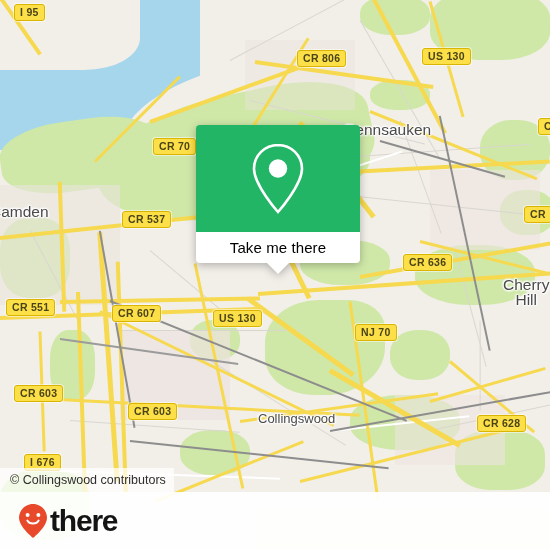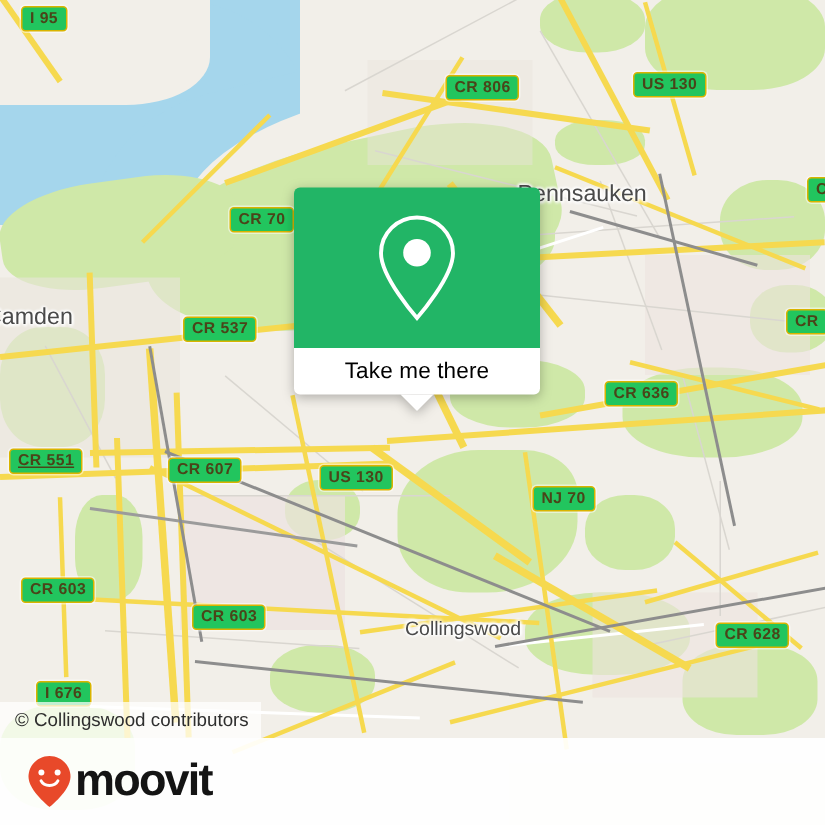--- a/index.html
+++ b/index.html
@@ -21,21 +21,21 @@
   .rd{position:absolute;background:#f8e27a;transform-origin:0 50%;}
   .rd.major{background:#f6d94f;}
   .rd.white{background:#ffffff;}
   .rd.grey{background:#d9d6d0;}
   .rail{position:absolute;background:#9b9b9b;transform-origin:0 50%;}
   .railmid{position:absolute;background:#8d8d8d;transform-origin:0 50%;}
 
   
   .shield{
     position:absolute;
-    background:#22c55e;
+    background:#fde047;
     border:1.6px solid #d9b400;
     border-radius:3px;
     color:#4a4419;
     font-size:10.5px;
     font-weight:bold;
     letter-spacing:.3px;
     padding:1px 5px 2px 5px;
     white-space:nowrap;
     line-height:12px;
     box-shadow:0 0 0 1px rgba(255,255,255,.5);
@@ -215,31 +215,32 @@
     <div class="rail" style="left:60px;top:338px;width:180px;height:1.6px;transform:rotate(8deg);"></div>
     <div class="railmid" style="left:110px;top:300px;width:320px;height:1.8px;transform:rotate(22deg);"></div>
     <div class="railmid" style="left:100px;top:230px;width:200px;height:1.6px;transform:rotate(80deg);"></div>
     <div class="railmid" style="left:330px;top:430px;width:230px;height:1.6px;transform:rotate(-10deg);"></div>
     <div class="railmid" style="left:440px;top:115px;width:240px;height:1.6px;transform:rotate(78deg);"></div>
     <div class="railmid" style="left:380px;top:140px;width:130px;height:1.6px;transform:rotate(16deg);"></div>
     <div class="railmid" style="left:130px;top:440px;width:260px;height:1.6px;transform:rotate(6deg);"></div>
 
     <div class="placelabel big" style="left:345px;top:121px;">Pennsauken</div>
     <div class="placelabel big" style="left:-10px;top:203px;">Camden</div>
-    <div class="placelabel" style="left:258px;top:411px;margin-left:12px;">Collingswood</div>
+    <div class="placelabel big two" style="left:503px;top:277px;">Cherry<br>Hill</div>
+    <div class="placelabel" style="left:258px;top:411px;">Collingswood</div>
 
     <div class="shield" style="left:14px;top:4px;">I 95</div>
     <div class="shield" style="left:297px;top:50px;">CR 806</div>
     <div class="shield" style="left:422px;top:48px;">US 130</div>
     <div class="shield" style="left:153px;top:138px;">CR 70</div>
     <div class="shield" style="left:538px;top:118px;">CR</div>
     <div class="shield" style="left:122px;top:211px;">CR 537</div>
     <div class="shield" style="left:524px;top:206px;">CR</div>
     <div class="shield" style="left:403px;top:254px;">CR 636</div>
-    <div class="shield" style="left:6px;top:299px;text-decoration:underline;">CR 551</div>
+    <div class="shield" style="left:6px;top:299px;">CR 551</div>
     <div class="shield" style="left:112px;top:305px;">CR 607</div>
     <div class="shield" style="left:213px;top:310px;">US 130</div>
     <div class="shield" style="left:355px;top:324px;">NJ 70</div>
     <div class="shield" style="left:14px;top:385px;">CR 603</div>
     <div class="shield" style="left:128px;top:403px;">CR 603</div>
     <div class="shield" style="left:477px;top:415px;">CR 628</div>
     <div class="shield" style="left:24px;top:454px;">I 676</div>
   </div>
 
   <div id="callout">
@@ -260,17 +261,17 @@
   </div>
 
   <div id="bottombar">
     <div id="logo">
       <svg width="30" height="36" viewBox="0 0 30 36">
         <path d="M15 1 C7.3 1 1 7.2 1 14.8 C1 24 15 35 15 35 C15 35 29 24 29 14.8 C29 7.2 22.7 1 15 1 Z" fill="#e8492a"></path>
         <circle cx="9.6" cy="12" r="2" fill="#ffffff"></circle>
         <circle cx="20.4" cy="12" r="2" fill="#ffffff"></circle>
         <path d="M9.4 17.6 C11.4 21.6 18.6 21.6 20.6 17.6" fill="none" stroke="#ffffff" stroke-width="2" stroke-linecap="round"></path>
       </svg>
-      <span class="word">moovit</span>
+      <span class="word">there</span>
     </div>
   </div>
 
 </div>
 
 </body></html>

